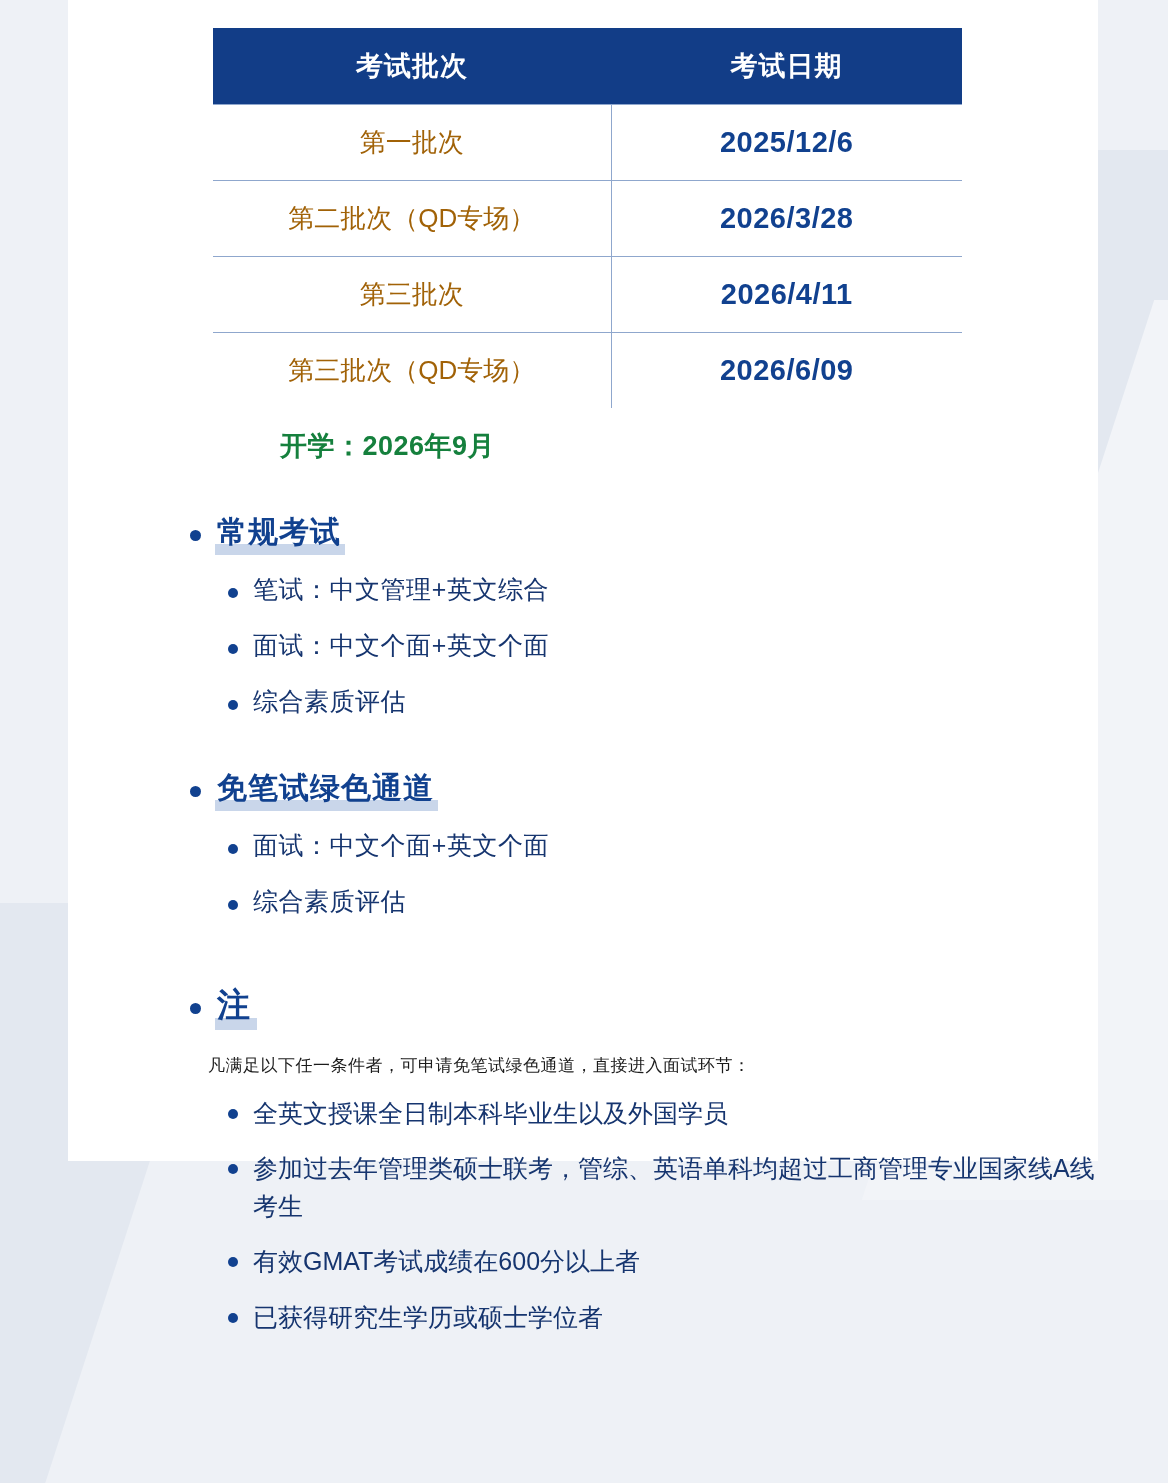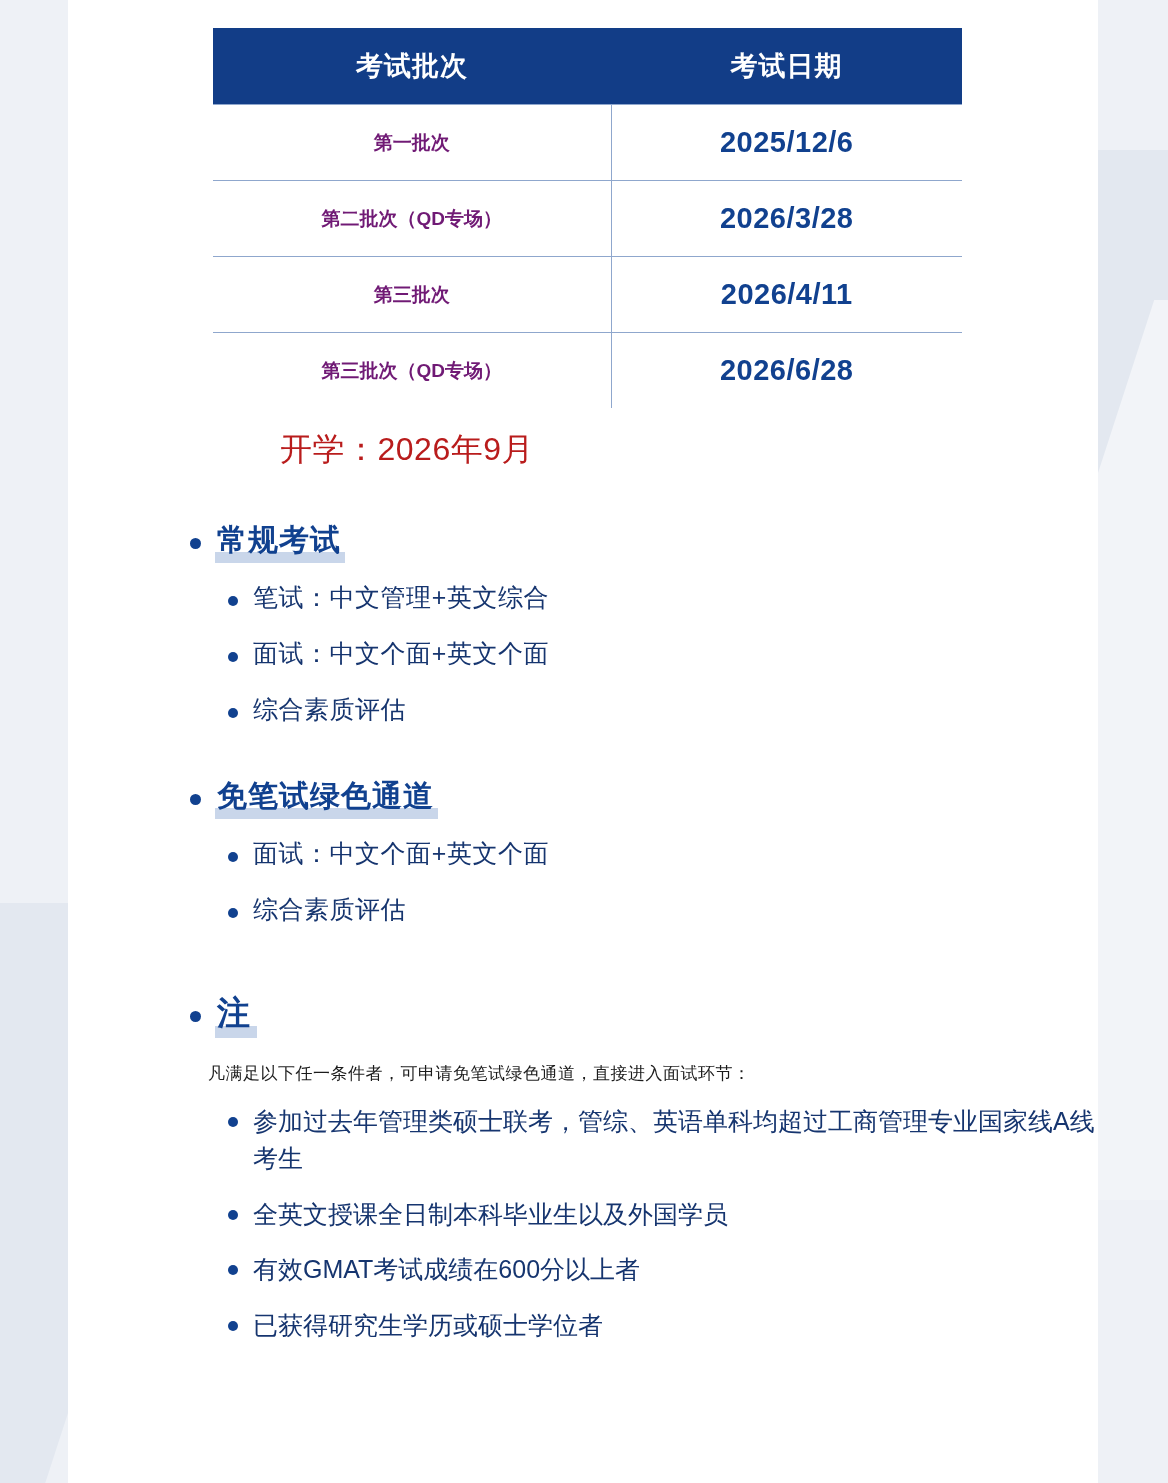--- a/index.html
+++ b/index.html
@@ -45,21 +45,21 @@
     width: 380px;
     height: 700px;
     background: #e3e8f0;
     transform: skewX(-18deg);
   }
   .page {
     position: absolute;
     left: 68px;
     top: 0;
     width: 1030px;
-    height: 1483px;
+    height: 1161px;
     background: #ffffff;
   }
   .content {
     position: absolute;
     left: 0;
     top: 0;
     width: 1030px;
     padding: 0;
   }
 
@@ -81,45 +81,46 @@
     height: 74px;
     letter-spacing: 1px;
     text-align: center;
   }
   table.exam-table th.col-a { width: 396px; }
   table.exam-table th.col-b { width: 349px; }
   table.exam-table td {
     border: 1px solid #8fa7cd;
     height: 73px;
     text-align: center;
-    color: #701a75;
-    font-size: 19px;
-    font-weight: bold;
+    color: #a16207;
+    font-size: 26px;
+    font-weight: normal;
   }
   table.exam-table td.date {
     font-weight: bold;
     font-size: 29px;
     color: #11418f;
     letter-spacing: 0.5px;
   }
   table.exam-table tr td:first-child {
     border-left: none;
   }
   table.exam-table tr td:last-child {
     border-right: none;
   }
   table.exam-table tr:last-child td {
     border-bottom: none;
   }
 
   .start-note {
     margin: 20px 0 0 212px;
-    font-size: 32px;
-    color: #b91c1c;
+    font-size: 27px;
+    color: #15803d;
     letter-spacing: 0.5px;
+    font-weight: bold;
   }
 
   
   .section {
     margin-top: 48px;
     padding-left: 122px;
     font-family: Liberation Mono, monospace;
   }
   .section-head {
     display: flex;
@@ -238,21 +239,21 @@
           <tr>
             <td>第二批次（QD专场）</td>
             <td class="date">2026/3/28</td>
           </tr>
           <tr>
             <td>第三批次</td>
             <td class="date">2026/4/11</td>
           </tr>
           <tr>
             <td>第三批次（QD专场）</td>
-            <td class="date">2026/6/28</td>
+            <td class="date">2026/6/09</td>
           </tr>
         </tbody>
       </table>
     </div>
 
     <div class="start-note">开学：2026年9月</div>
 
     <div class="section">
       <div class="section-head">
         <span class="head-dot"></span>
@@ -293,25 +294,25 @@
 
     <div class="note-section">
       <div class="section-head">
         <span class="head-dot"></span>
         <span class="note-head-text">注</span>
       </div>
       <div class="note-lead">凡满足以下任一条件者，可申请免笔试绿色通道，直接进入面试环节：</div>
       <ul class="note-bullets">
         <li>
           <span class="dot"></span>
+          <span class="txt">全英文授课全日制本科毕业生以及外国学员</span>
+        </li>
+        <li>
+          <span class="dot"></span>
           <span class="txt">参加过去年管理类硕士联考，管综、英语单科均超过工商管理专业国家线A线考生</span>
-        </li>
-        <li>
-          <span class="dot"></span>
-          <span class="txt">全英文授课全日制本科毕业生以及外国学员</span>
         </li>
         <li>
           <span class="dot"></span>
           <span class="txt">有效GMAT考试成绩在600分以上者</span>
         </li>
         <li>
           <span class="dot"></span>
           <span class="txt">已获得研究生学历或硕士学位者</span>
         </li>
       </ul>

